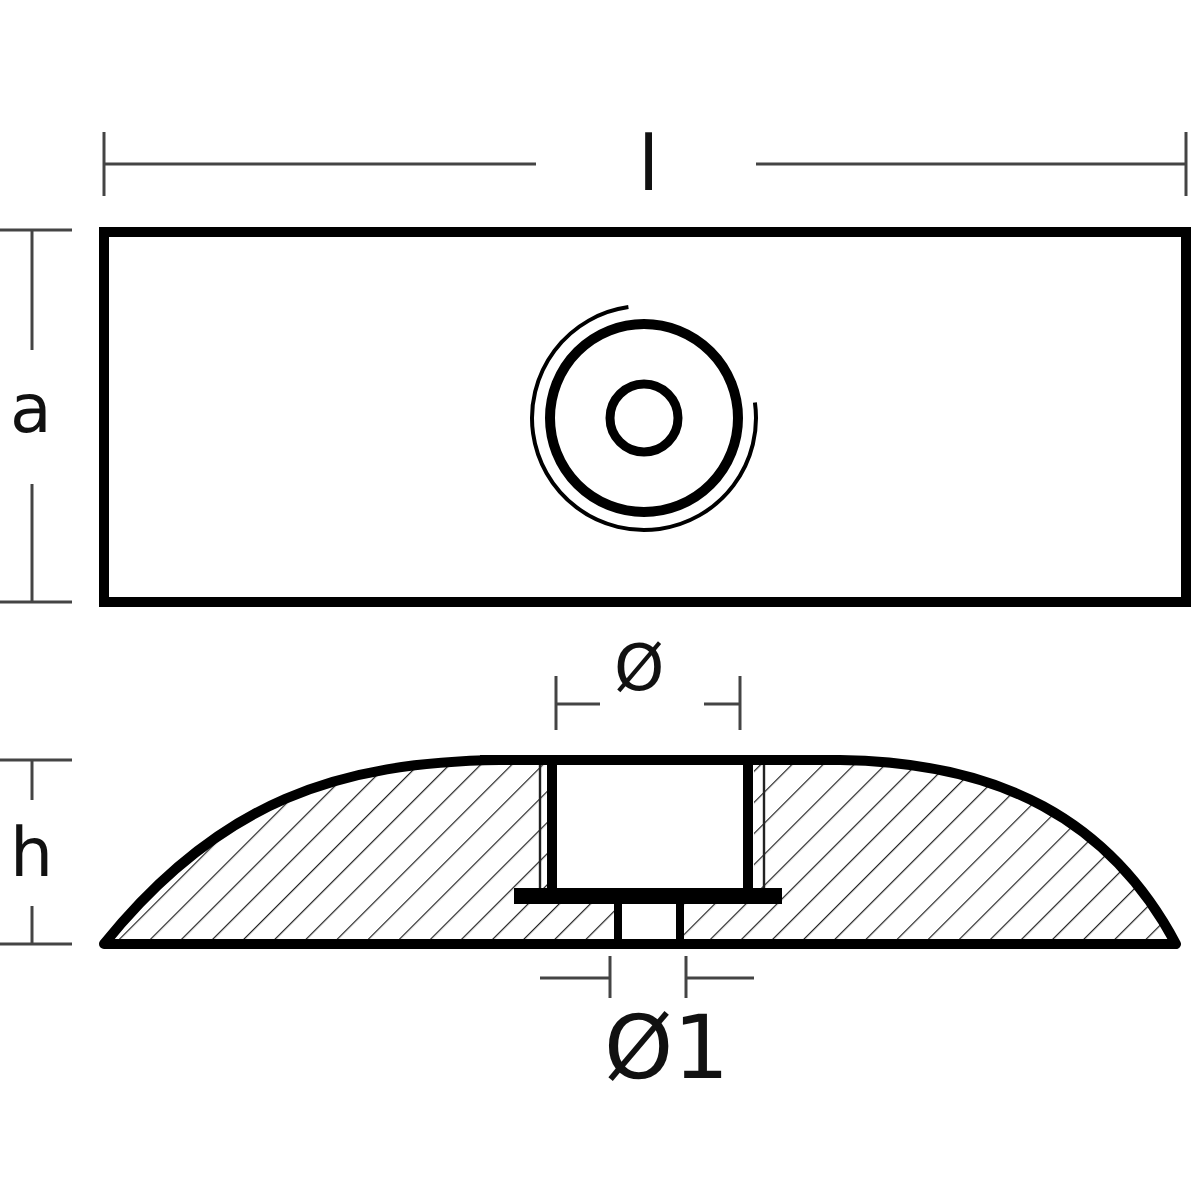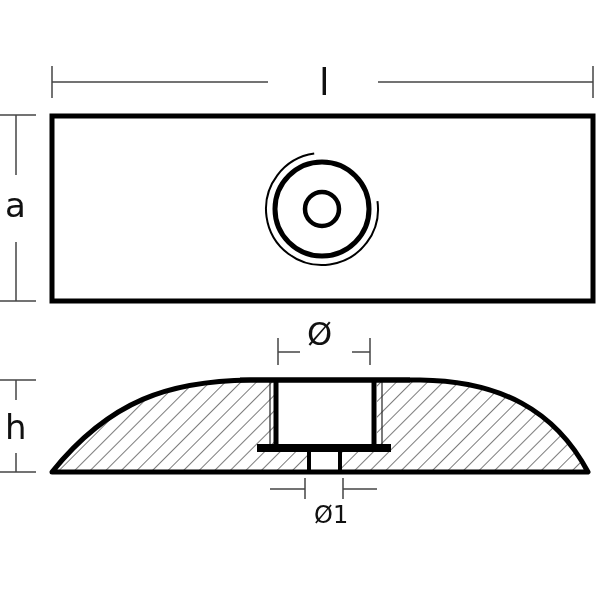--- a/index.html
+++ b/index.html
@@ -94,14 +94,14 @@
       <line x1="305" y1="478" x2="305" y2="499" stroke="#444" stroke-width="1.5"></line>
       <line x1="343" y1="478" x2="343" y2="499" stroke="#444" stroke-width="1.5"></line>
       <line x1="343" y1="489" x2="377" y2="489" stroke="#444" stroke-width="1.5"></line>
     </g>
   </svg>
 
   <span class="lbl" style="left:319px; top:63px; font-size:38px;">l</span>
   <span class="lbl" style="left:5px; top:188px; font-size:34px;">a</span>
   <span class="lbl" style="left:5px; top:410px; font-size:34px;">h</span>
   <span class="lbl" style="left:307px; top:318px; font-size:32px;">Ø</span>
-  <span class="lbl" style="left:302px; top:503px; font-size:24px;margin-left:12px;">Ø1</span>
+  <span class="lbl" style="left:302px; top:503px; font-size:44px;">Ø1</span>
 </div>
 
 </body></html>

